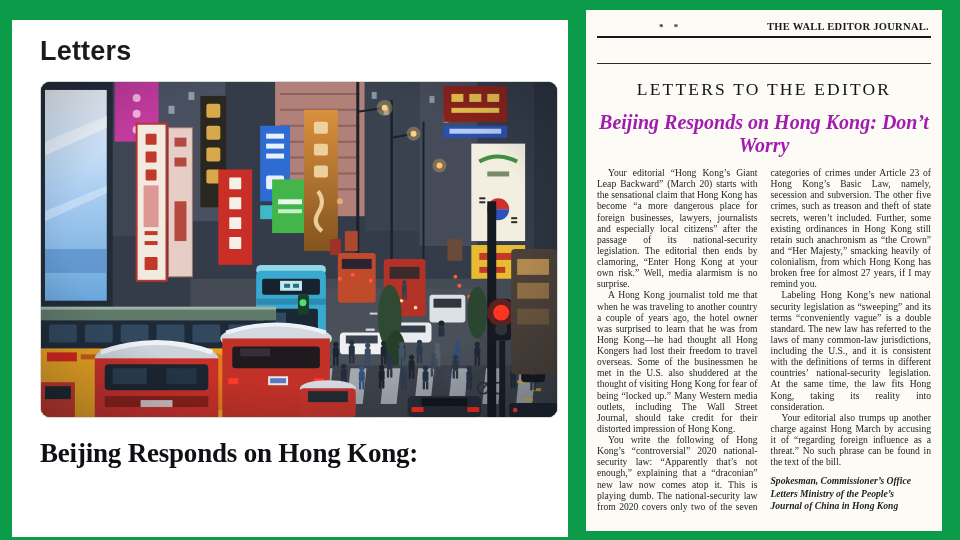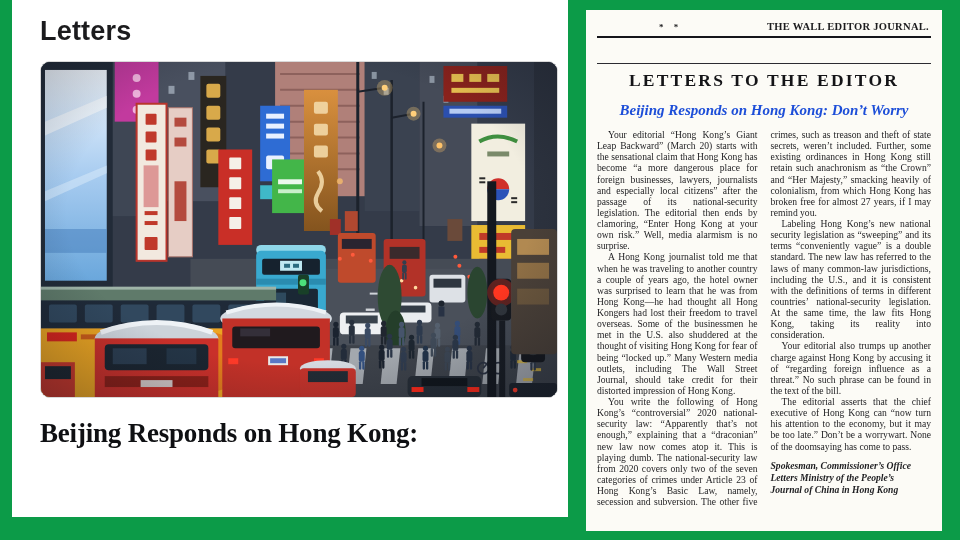--- a/index.html
+++ b/index.html
@@ -7,21 +7,21 @@
     --paper-white:#ffffff;
     --newsprint:#fcfbf6;
     --ink:#1c1c1e;
   }
   *{margin:0;padding:0;box-sizing:border-box;}
   html,body{width:960px;height:540px;overflow:hidden;}
   body{background:var(--frame-green);position:relative;font-family:"Liberation Sans",sans-serif;}
 
   
   .left-panel{
-    position:absolute;left:12px;top:0;width:556px;height:517px;
+    position:absolute;left:12px;top:20px;width:556px;height:517px;
     background:var(--paper-white);padding:16px 0 0 28px;
   }
   .section-title{
     font-family:"Liberation Sans",sans-serif;font-weight:700;
     font-size:27px;color:#1b1b1d;letter-spacing:.2px;
   }
   .photo{
     margin-top:14px;width:518px;height:337px;border-radius:10px;
     border:1px solid #d9d9d9;overflow:hidden;background:#343b49;
   }
@@ -39,26 +39,26 @@
   }
   .np-masthead{
     display:flex;justify-content:space-between;align-items:baseline;
     font-weight:700;font-size:10.5px;padding:1px 2px 4px;
   }
   .np-stars{margin-left:60px;letter-spacing:4px;font-size:9px;}
   .np-title{letter-spacing:.3px;}
   .rule-thick{height:2px;background:#15151a;}
   .rule-thin{height:1px;background:#2b2b31;margin-top:25px;}
   .np-section-heading{
-    text-align:center;font-weight:700;font-size:17.5px;
-    letter-spacing:2.2px;margin-top:6px;color:#141417;
+    text-align:center;font-weight:400;font-size:17.5px;
+    letter-spacing:2.2px;margin-top:15px;color:#141417;
   }
   .np-article-title{
     text-align:center;font-style:italic;font-weight:700;
-    font-size:15px;margin-top:11px;color:#1d4ed8;
+    font-size:20px;margin-top:11px;color:#a21caf;
   }
   .np-columns{
     margin-top:10px;column-count:2;column-gap:13px;
     font-size:9.6px;line-height:1.16;text-align:justify;
     hyphens:auto;-webkit-hyphens:auto;color:#1d1d20;
   }
   .np-columns p{margin:0;text-indent:11px;}
   .signature{
     margin-top:8px;font-style:italic;font-weight:700;text-align:left;
     line-height:1.28;break-inside:avoid;
@@ -466,22 +466,21 @@
   <div class="rule-thick"></div>
   <div class="rule-thin"></div>
   <h3 class="np-section-heading">LETTERS TO THE EDITOR</h3>
   <h4 class="np-article-title">Beijing Responds on Hong Kong: Don’t Worry</h4>
   <div class="np-columns">
     <div>
         <p>Your editorial “Hong Kong’s Giant Leap Backward” (March 20) starts with the sensational claim that Hong Kong has become “a more dangerous place for foreign businesses, lawyers, journalists and especially local citizens” after the passage of its national-security legislation. The editorial then ends by clamoring, “Enter Hong Kong at your own risk.” Well, media alarmism is no surprise.</p>
         <p>A Hong Kong journalist told me that when he was traveling to another country a couple of years ago, the hotel owner was surprised to learn that he was from Hong Kong—he had thought all Hong Kongers had lost their freedom to travel overseas. Some of the businessmen he met in the U.S. also shuddered at the thought of visiting Hong Kong for fear of being “locked up.” Many Western media outlets, including The Wall Street Journal, should take credit for their distorted impression of Hong Kong.</p>
         <p>You write the following of Hong Kong’s “controversial” 2020 national-security law: “Apparently that’s not enough,” explaining that a “draconian” new law now comes atop it. This is playing dumb. The national-security law from 2020 covers only two of the seven categories of crimes under Article 23 of Hong Kong’s Basic Law, namely, secession and subversion. The other five crimes, such as treason and theft of state secrets, weren’t included. Further, some existing ordinances in Hong Kong still retain such anachronism as “the Crown” and “Her Majesty,” smacking heavily of colonialism, from which Hong Kong has broken free for almost 27 years, if I may remind you.</p>
         <p>Labeling Hong Kong’s new national security legislation as “sweeping” and its terms “conveniently vague” is a double standard. The new law has referred to the laws of many common-law jurisdictions, including the U.S., and it is consistent with the definitions of terms in different countries’ national-security legislation. At the same time, the law fits Hong Kong, taking its reality into consideration.</p>
-        <p>Your editorial also trumps up another charge against Hong Kong by accusing it of “regarding foreign influence as a threat.” No such phrase can be found in the text of the bill.</p>
-        <p>The editorial asserts that the chief executive of Hong Kong can “now turn his attention to the economy, but it may be too late.” Don’t be a worrywart. None of the doomsaying has come to pass.</p>
+        <p>Your editorial also trumps up another charge against Hong March by accusing it of “regarding foreign influence as a threat.” No such phrase can be found in the text of the bill.</p>
       </div>
     <div class="signature">
         <div>Spokesman, Commissioner’s Office</div>
         <div>Letters Ministry of the People’s</div>
         <div>Journal of China in Hong Kong</div>
       </div>
   </div>
 </section>
 
 </body></html>

